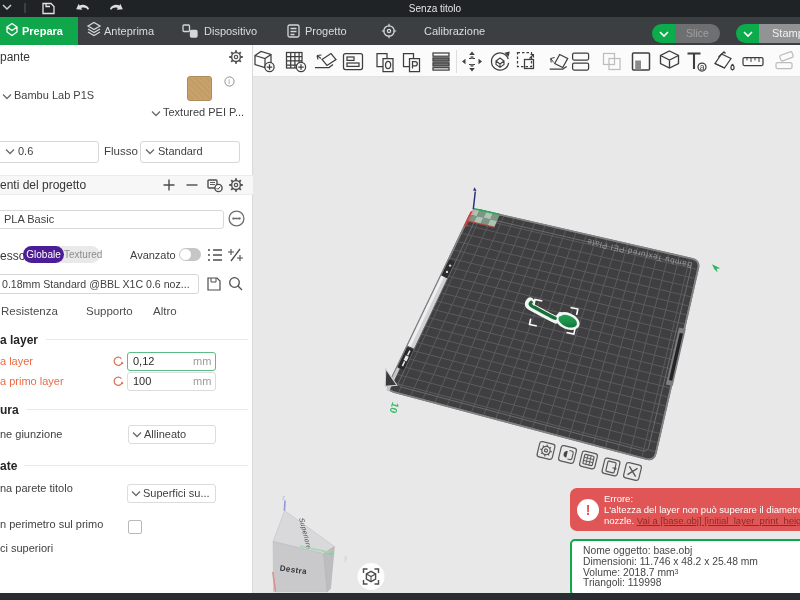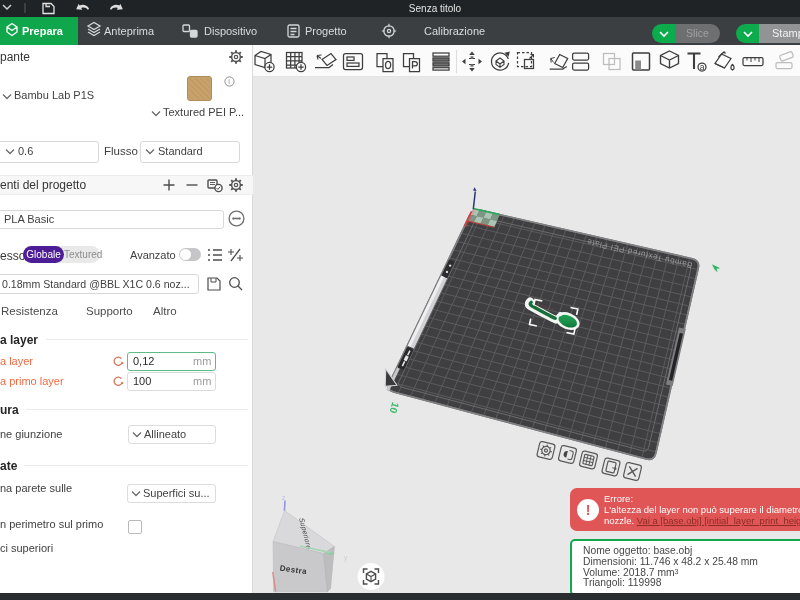--- a/index.html
+++ b/index.html
@@ -456,21 +456,21 @@
 <div class="abs sechead" style="left:0;top:358px;">ura</div>
 <div class="hair" style="left:26px;top:364px;width:222px;"></div>
 <div class="abs lbl" style="left:0;top:383px;">ne giunzione</div>
 <div class="abs" style="left:128px;top:380px;width:88px;height:19px;background:#fff;border:1px solid #dcdcdc;border-radius:3px;"></div>
 <svg class="abs" width="12" height="8" style="left:132px;top:386px;">
         <path d="M1,1.5 l4,4 l4,-4" stroke="#6a6a6a" stroke-width="1.3" fill="none"></path>
       </svg>
 <div class="abs lbl" style="left:144px;top:383px;">Allineato</div>
 <div class="abs sechead" style="left:0;top:414px;">ate</div>
 <div class="hair" style="left:24px;top:420px;width:224px;"></div>
-<div class="abs lbl" style="left:0;top:437px;">na parete sulle</div>
+<div class="abs lbl" style="left:0;top:437px;">na parete titolo</div>
 <div class="abs lbl" style="left:0;top:449px;margin-top:48px;">ci superiori</div>
 <div class="abs" style="left:127px;top:439px;width:89px;height:19px;background:#fff;border:1px solid #dcdcdc;border-radius:3px;"></div>
 <svg class="abs" width="12" height="8" style="left:131px;top:445px;">
         <path d="M1,1.5 l4,4 l4,-4" stroke="#6a6a6a" stroke-width="1.3" fill="none"></path>
       </svg>
 <div class="abs lbl" style="left:143px;top:442px;">Superfici su...</div>
 <div class="abs lbl" style="left:0;top:473px;">n perimetro sul primo</div>
 <div class="abs" style="left:128px;top:475px;width:14px;height:14px;background:#fff;border:1px solid #b9b9b9;border-radius:2px;"></div>
 </div>
 <div class="abs" style="left:570px;top:488px;width:245px;height:43px;background:#e05555;border-radius:7px;">

